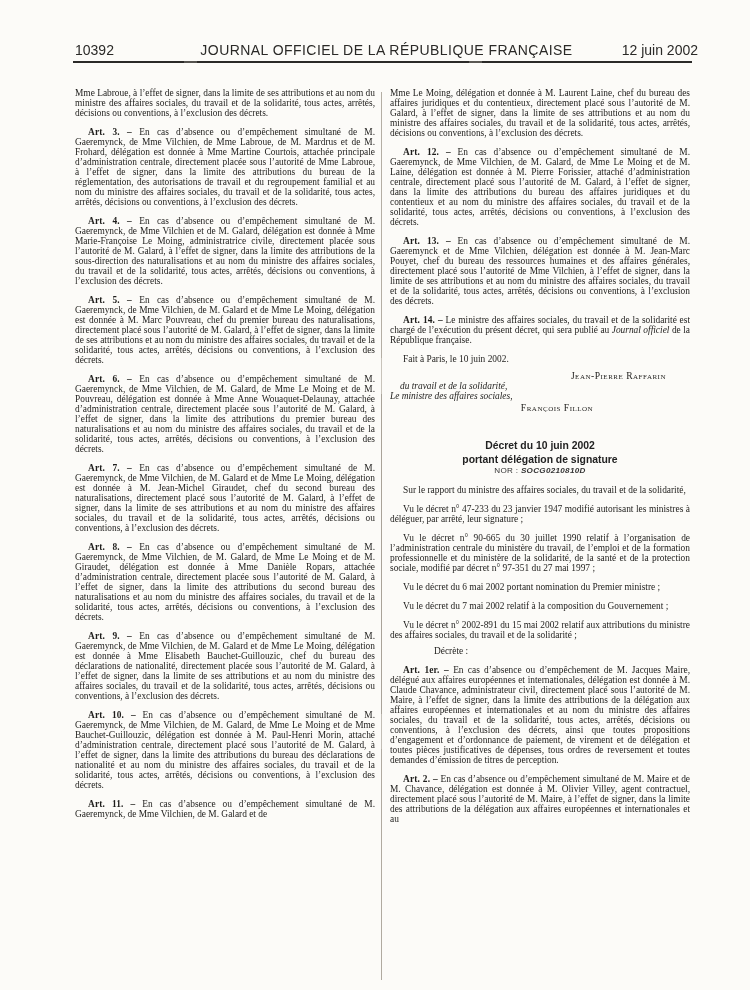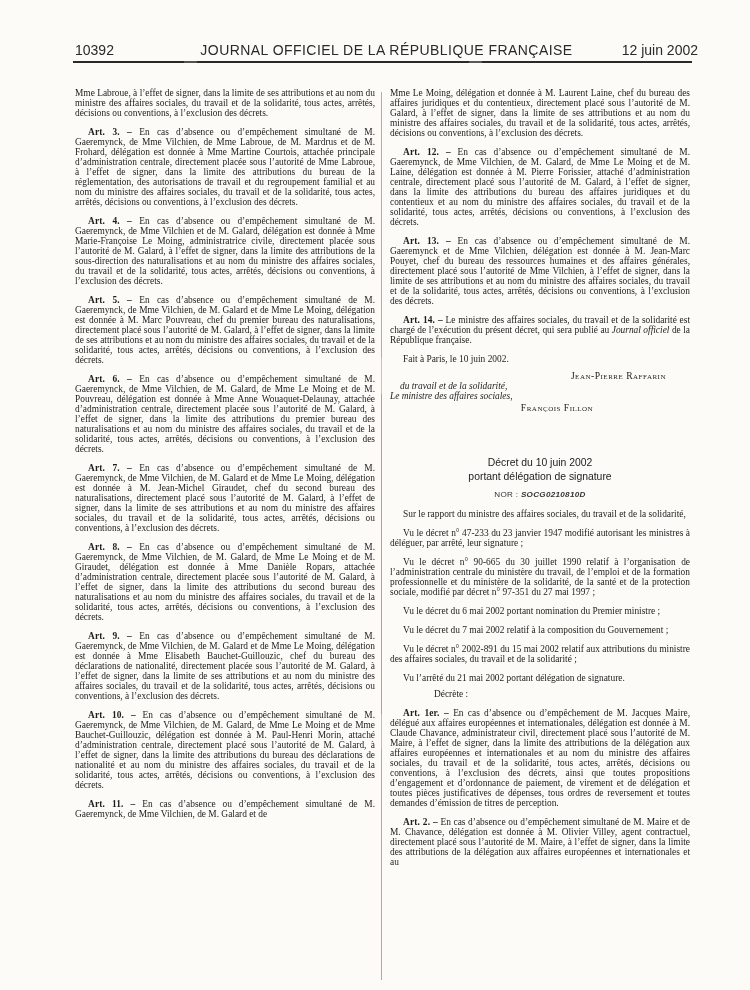--- a/index.html
+++ b/index.html
@@ -38,27 +38,27 @@
     font-variant:small-caps;letter-spacing:.5px;font-size:9.6px;
   }
   p.byline{text-indent:13px;margin-top:4px;text-align:left;}
   div.ital{font-style:italic;text-align:left;}
   div.ital.ind{padding-left:10px;}
   p.smallcaps2{
     font-variant:small-caps;letter-spacing:.5px;margin:2px 0 0 34px;
     text-align:center;font-size:9.6px;
   }
   .heading{
-    margin-top:43px;text-align:center;
-    font-family:"Liberation Sans",sans-serif;font-weight:normal;
+    margin-top:26px;text-align:center;
+    font-family:"Liberation Sans",sans-serif;font-weight:bold;
     font-size:10.4px;line-height:13.5px;color:#222;
   }
   .heading div.line{font-size:10.4px;line-height:13.5px;text-align:center;}
   p.nor{
-    margin-top:7px;text-align:center;text-indent:0;
+    text-align:center;text-indent:0;
     font-family:"Liberation Sans",sans-serif;font-size:8.1px;letter-spacing:.3px;color:#333;
   }
   p.nor .nor-code{font-style:italic;font-weight:bold;}
   p.decrete{margin-top:6px;margin-left:44px;text-align:left;text-indent:0;}
   p.gap-before{margin-top:10px;}
   i{font-style:italic;}
 </style>
 </head>
 <body>
 
@@ -97,19 +97,18 @@
           <div class="line">Décret du 10 juin 2002</div>
           <div class="line">portant délégation de signature</div>
         </div>
         <p class="nor"><span class="nor-label">NOR : </span><span class="nor-code">SOCG0210810D</span></p>
         <p class="para">Sur le rapport du ministre des affaires sociales, du travail et de la solidarité,</p>
         <p class="para">Vu le décret n° 47-233 du 23 janvier 1947 modifié autorisant les ministres à déléguer, par arrêté, leur signature ;</p>
         <p class="para">Vu le décret n° 90-665 du 30 juillet 1990 relatif à l’organisation de l’administration centrale du ministère du travail, de l’emploi et de la formation professionnelle et du ministère de la solidarité, de la santé et de la protection sociale, modifié par décret n° 97-351 du 27 mai 1997 ;</p>
         <p class="para">Vu le décret du 6 mai 2002 portant nomination du Premier ministre ;</p>
         <p class="para">Vu le décret du 7 mai 2002 relatif à la composition du Gouvernement ;</p>
         <p class="para">Vu le décret n° 2002-891 du 15 mai 2002 relatif aux attributions du ministre des affaires sociales, du travail et de la solidarité ;</p>
-        <p class="para">Vu l’arrêté du 21 mai 2002 portant délégation de signature.</p>
         <p class="decrete">Décrète :</p>
         <p class="para"><b class="lead">Art. 1er. –</b> <span>En cas d’absence ou d’empêchement de M. Jacques Maire, délégué aux affaires européennes et internationales, délégation est donnée à M. Claude Chavance, administrateur civil, directement placé sous l’autorité de M. Maire, à l’effet de signer, dans la limite des attributions de la délégation aux affaires européennes et internationales et au nom du ministre des affaires sociales, du travail et de la solidarité, tous actes, arrêtés, décisions ou conventions, à l’exclusion des décrets, ainsi que toutes propositions d’engagement et d’ordonnance de paiement, de virement et de délégation et toutes pièces justificatives de dépenses, tous ordres de reversement et toutes demandes d’émission de titres de perception.</span></p>
         <p class="para"><b class="lead">Art. 2. –</b> <span>En cas d’absence ou d’empêchement simultané de M. Maire et de M. Chavance, délégation est donnée à M. Olivier Villey, agent contractuel, directement placé sous l’autorité de M. Maire, à l’effet de signer, dans la limite des attributions de la délégation aux affaires européennes et internationales et au</span></p>
       </div>
   </div>
 </div>
 
 </body></html>

